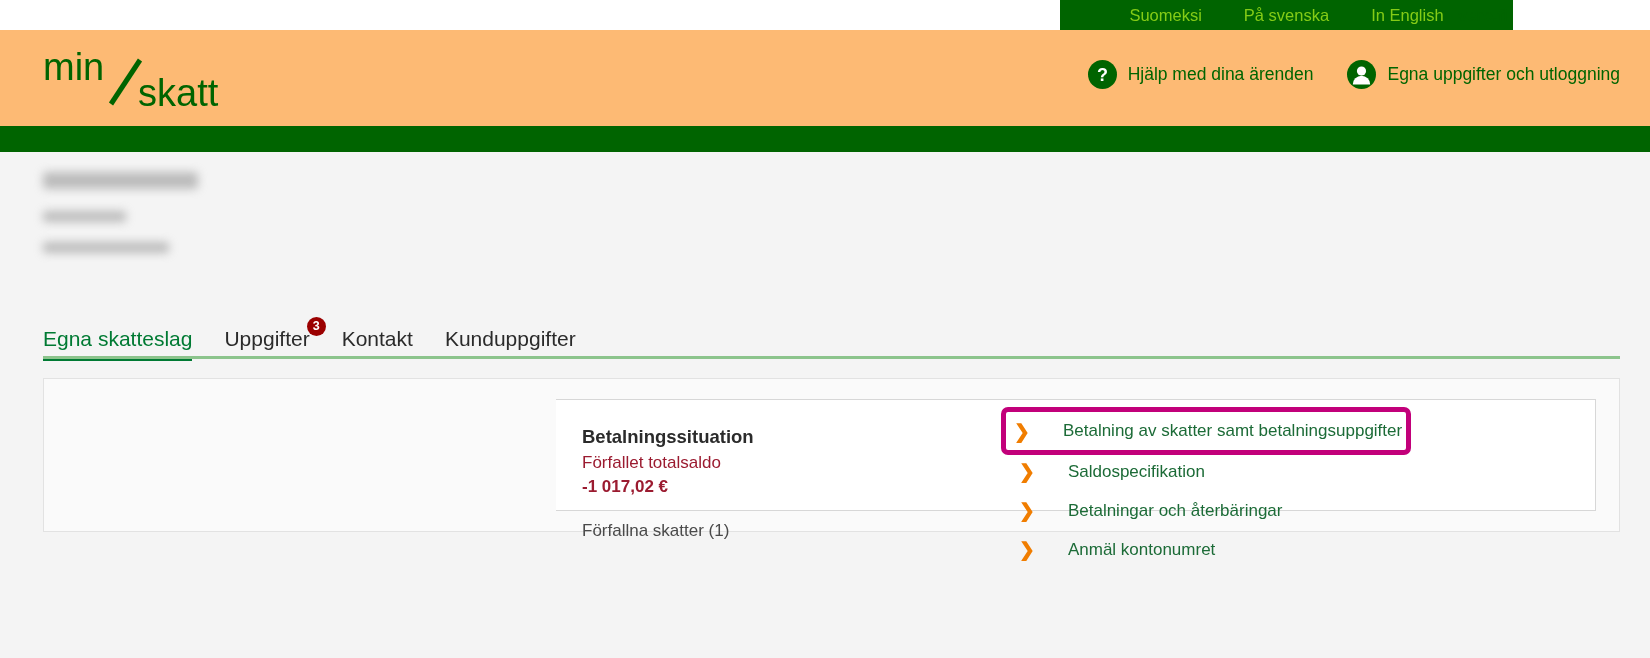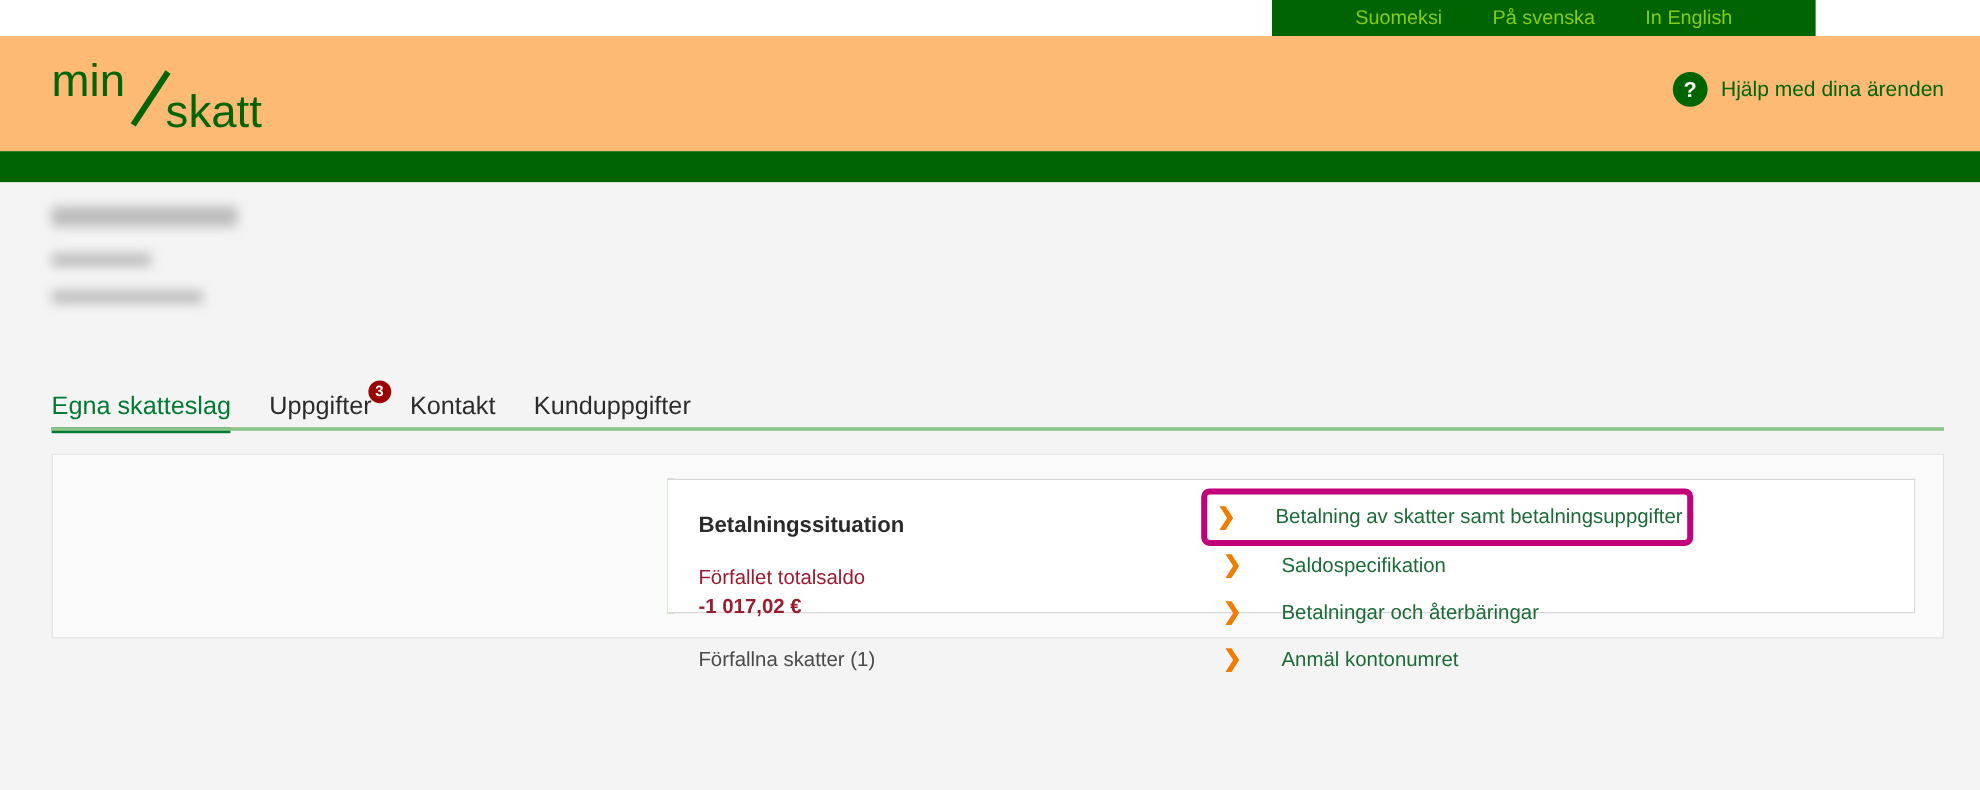--- a/index.html
+++ b/index.html
@@ -225,21 +225,21 @@
 
   .card-left {
     width: 450px;
     padding: 26px 0 0 26px;
     box-sizing: border-box;
   }
   .card-title {
     font-size: 18.5px;
     font-weight: bold;
     color: #2b2b2b;
-    margin: 0 0 23px 0;
+    margin: 0 0 4px 0;
     line-height: 1.2;
   }
   .card-overdue-label {
     font-size: 17px;
     color: #9b1b30;
     margin: 0 0 3px 0;
     line-height: 1.25;
   }
   .card-overdue-amount {
     font-size: 17px;
@@ -319,20 +319,29 @@
   </a>
 
   <div class="header-tools">
     <a class="tool-link">
       <span class="circle-icon">
         <svg width="29" height="29" viewBox="0 0 29 29" xmlns="http://www.w3.org/2000/svg">
           <text x="14.5" y="21" text-anchor="middle" font-family="Liberation Sans, sans-serif" font-size="18" font-weight="bold" fill="#ffffff">?</text>
         </svg>
       </span>
       <span class="label">Hjälp med dina ärenden</span>
+    </a>
+    <a class="tool-link">
+      <span class="circle-icon">
+        <svg width="29" height="29" viewBox="0 0 29 29" xmlns="http://www.w3.org/2000/svg">
+          <circle cx="14.5" cy="11" r="4.6" fill="#ffffff"></circle>
+          <path d="M5.8 24.5a8.7 8.7 0 0 1 17.4 0z" fill="#ffffff"></path>
+        </svg>
+      </span>
+      <span class="label">Egna uppgifter och utloggning</span>
     </a>
   </div>
 </div>
 
 <div class="green-bar"></div>
 
 <div class="page-body">
 
   <div class="customer-block">
     <div class="redact r1"></div>

